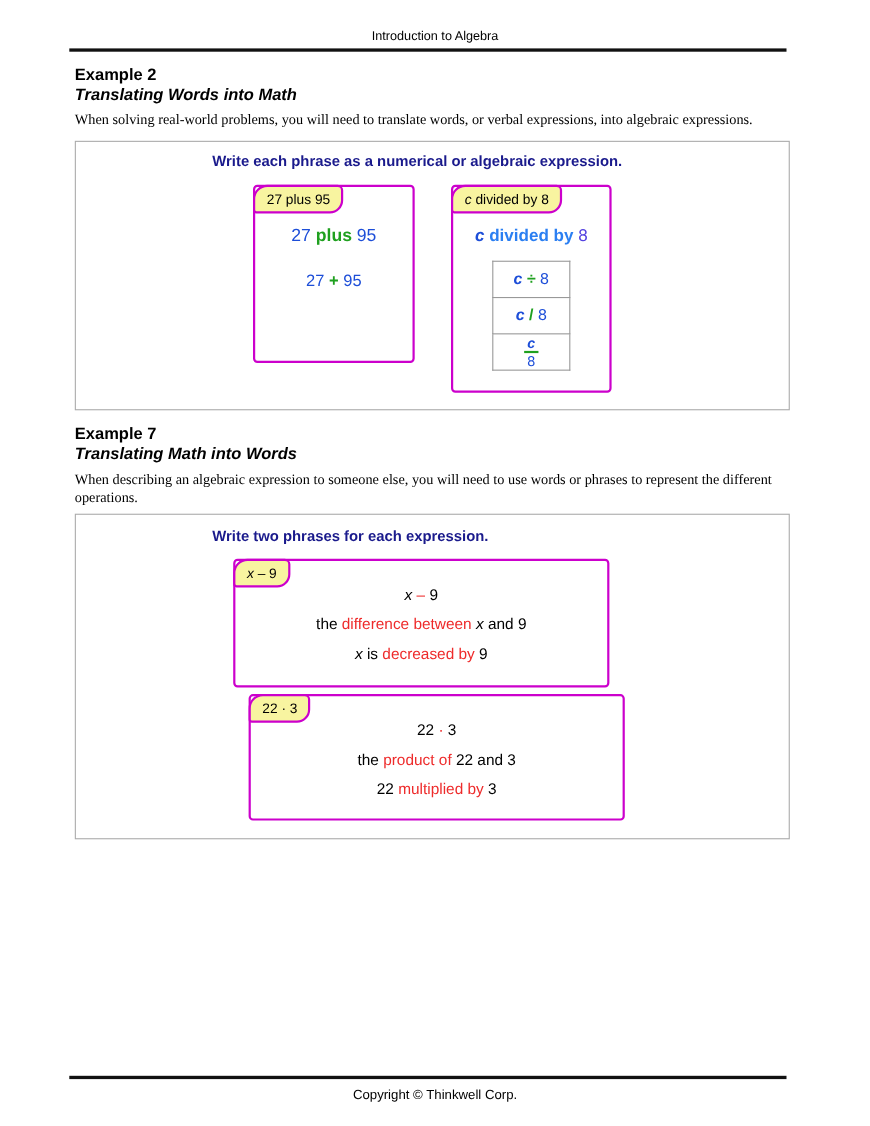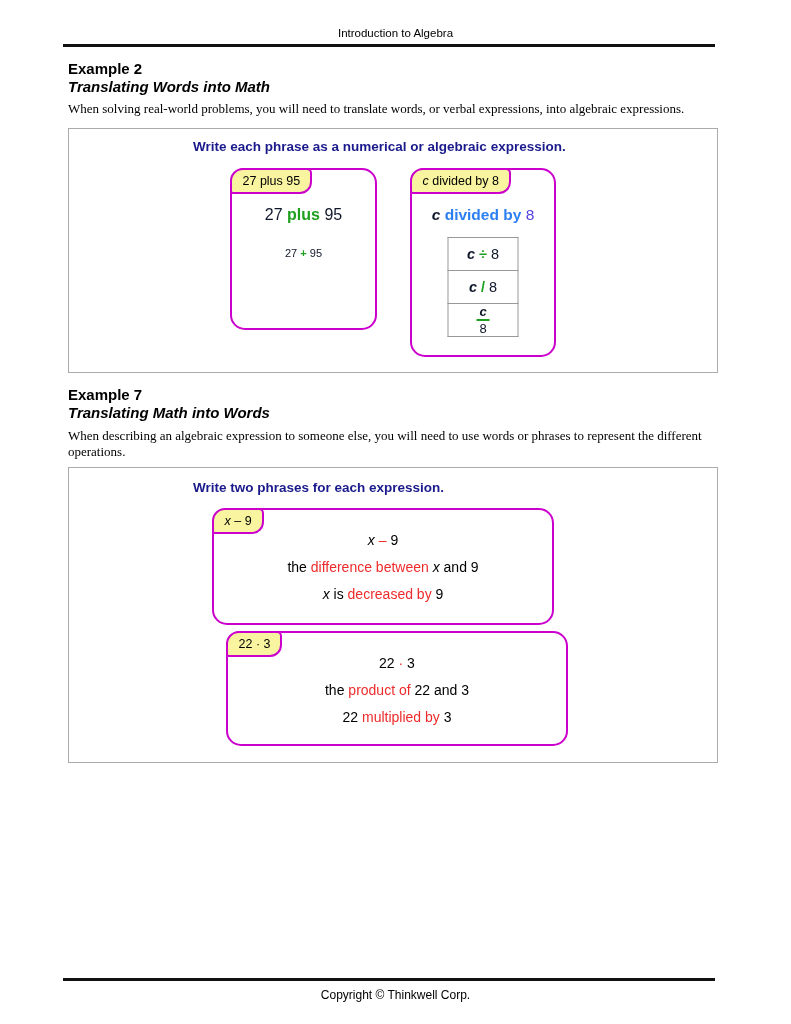--- a/index.html
+++ b/index.html
@@ -21,31 +21,31 @@
   .ex-subheading { left:68px; font-size:15px; font-weight:bold; font-style:italic; }
   .ex-body      { left:68px; font-family:"Liberation Serif", serif; font-size:13px; line-height:15.5px; }
 
   
   .figure { position:absolute; left:68px; width:648px; background:#fff; border:1px solid #ababab; }
   .fig1 { top:128px; height:243px; }
   .fig2 { top:467px; height:294px; }
   .fig-title { position:absolute; left:124px; font-size:13.5px; font-weight:bold; color:#1a1a8c; white-space:nowrap; }
 
   
-  .card { position:absolute; background:#fff; border:2.5px solid #cc00cc; border-radius:15px; }
+  .card { position:absolute; background:#fff; border:2.5px solid #cc00cc; border-radius:4px; }
   .tab {
     position:absolute; top:-2.5px; left:-2.5px;
     background:#f8f4a0; border:2.5px solid #cc00cc;
     border-radius:13px 5px 12px 3px;
     padding:4px 10px 4px 11px; font-size:12.5px; white-space:nowrap;
   }
   .cline { position:absolute; left:0; right:0; text-align:center; white-space:nowrap; }
 
   
-  .purple { color:#0f172a; }
+  .purple { color:#1d4ed8; }
   .green  { color:#1fa01f; font-weight:bold; }
   .blue   { color:#2b7ff2; font-weight:bold; }
   .bviolet{ color:#5442e0; }
   .red    { color:#ee2b2b; }
   .it     { font-style:italic; }
   .bold   { font-weight:bold; }
 
   
   .expr-table {
     position:absolute; top:67px; left:50%; transform:translateX(-50%);
@@ -57,21 +57,21 @@
   }
   .frac { display:inline-block; vertical-align:middle; line-height:1; font-size:13px; }
   .frac .fbar { height:2px; background:#1fa01f; margin:1px auto; width:13px; }
 
   
   .f1-card1 { left:161px; top:39px;  width:143px; height:158px; }
   .f1-card2 { left:341px; top:39px;  width:142px; height:185px; }
   .f2-card1 { left:143px; top:40px;  width:338px; height:113px; }
   .f2-card2 { left:157px; top:163px; width:338px; height:111px; }
   .f1-line1 { top:36px; font-size:16px; }
-  .f1-line2 { top:77px; font-size:11px; }
+  .f1-line2 { top:77px; font-size:15px; }
   .f1c2-line1 { top:36px; font-size:15.5px; }
   .f2-l1 { top:22px; font-size:14px; }
   .f2-l2 { top:49px; font-size:14px; }
   .f2-l3 { top:76px; font-size:14px; }
 </style>
 </head>
 <body>
 
 <div class="page">
 

